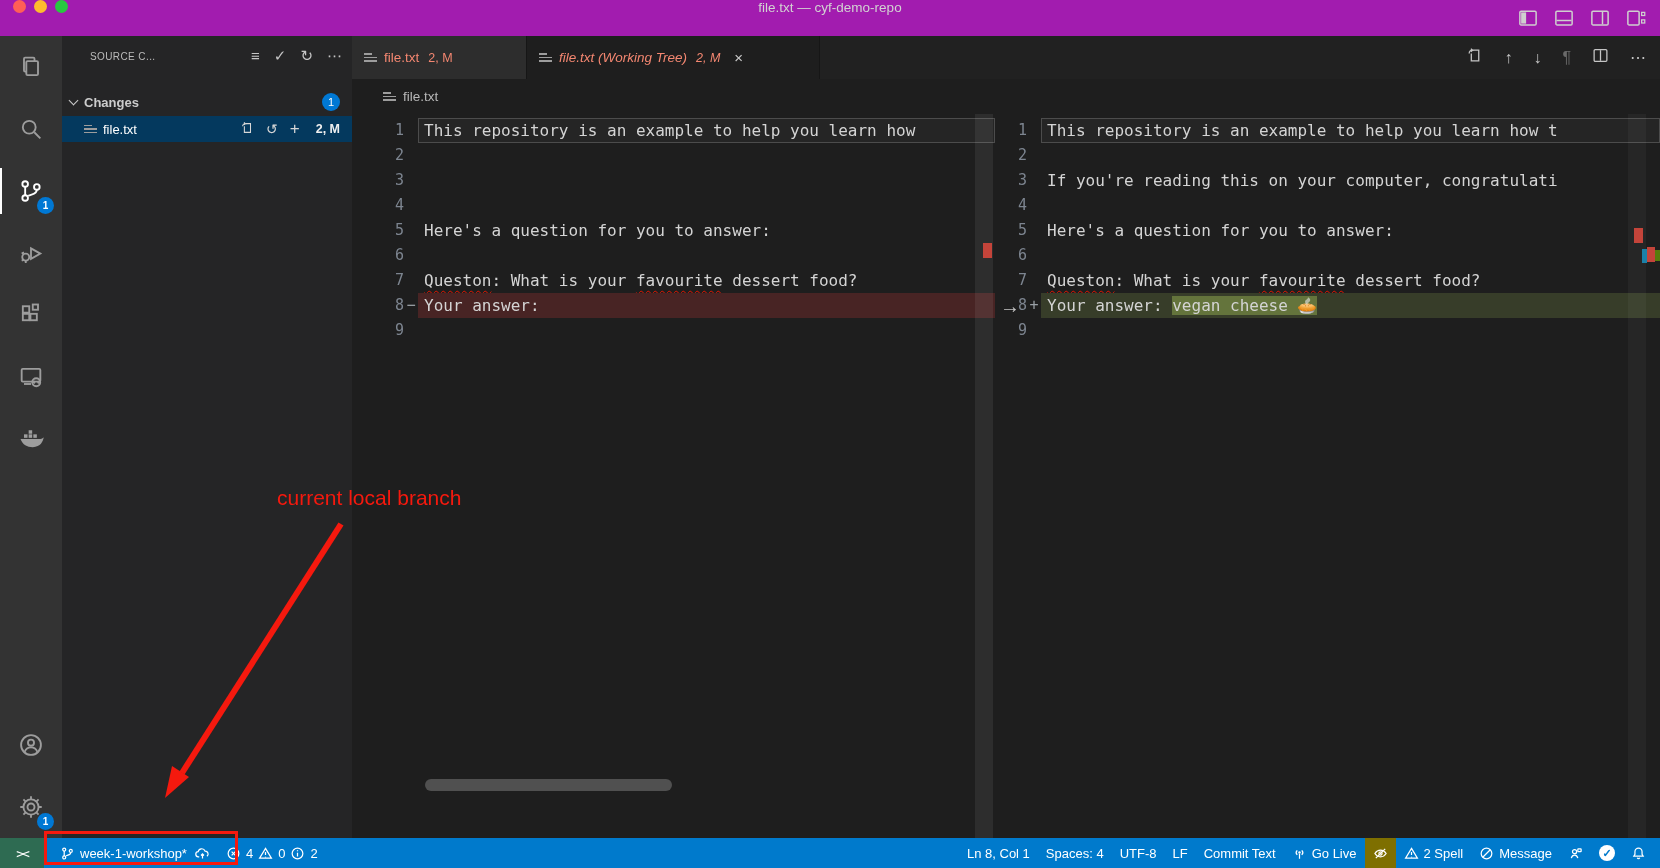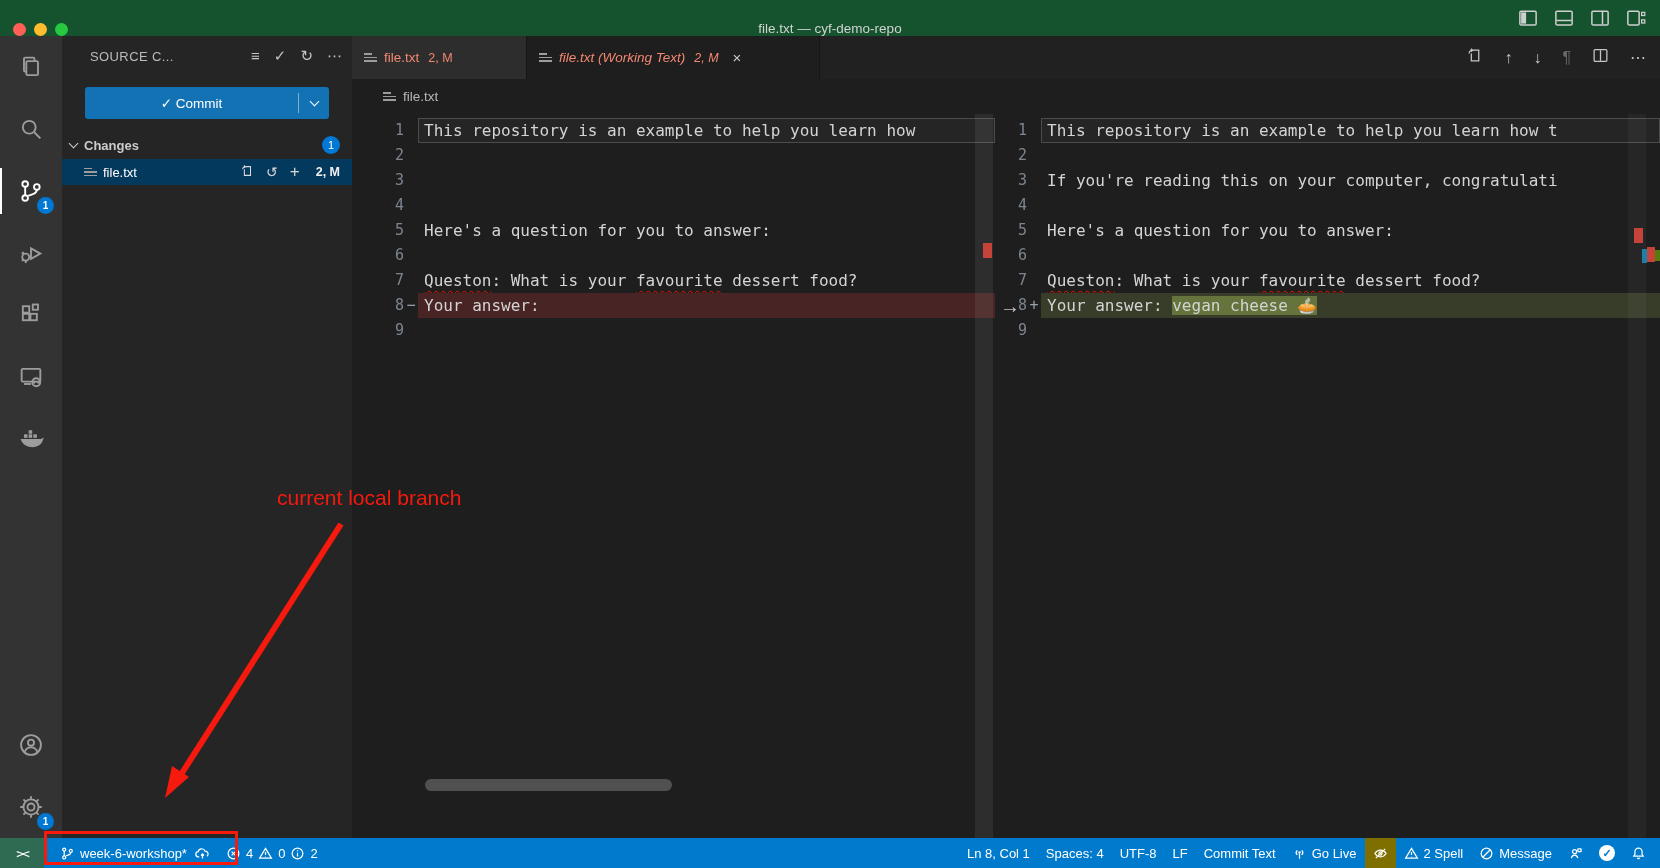--- a/index.html
+++ b/index.html
@@ -1,40 +1,40 @@
 <!DOCTYPE html>
 <html><head>
 <meta charset="utf-8">
 <style>
   * { margin:0; padding:0; box-sizing:border-box; }
   html,body { background:#111; }
   .app{position:relative;width:1660px;height:868px;background:#1e1e1e;overflow:hidden;
        font-family:"Liberation Sans",sans-serif;color:#ccc;}
   
-  .titlebar{position:absolute;left:0;top:0;width:1660px;height:36px;background:#14532d;
-            display:flex;align-items:flex-end;}
+  .titlebar{position:absolute;left:0;top:0;width:1660px;height:36px;background:#a21caf;
+            display:flex;align-items:flex-start;}
   .traffic{display:flex;gap:8px;margin-left:13px;}
   .light{width:13px;height:13px;border-radius:50%;}
   .title{position:absolute;left:0;right:0;text-align:center;font-size:13.5px;color:#d2d2d2;}
   .tb-icons{position:absolute;right:14px;top:8px;display:flex;gap:16px;}
   .tb-icons svg{width:20px;height:20px;}
   
   .activitybar{position:absolute;left:0;top:36px;width:62px;height:802px;background:#333333;
                display:flex;flex-direction:column;align-items:center;}
   .ab-item{position:relative;width:62px;height:62px;display:flex;align-items:center;justify-content:center;}
   .ab-item svg{width:28px;height:28px;stroke:#9d9d9d;fill:none;stroke-width:1.6;}
   .ab-item.active svg{stroke:#fff;}
   .ab-item.active:before{content:"";position:absolute;left:0;top:8px;bottom:8px;width:2px;background:#fff;}
   .badge{position:absolute;right:8px;bottom:8px;min-width:17px;height:17px;border-radius:9px;background:#0078d4;
          color:#fff;font-size:10px;line-height:17px;text-align:center;font-weight:bold;padding:0 3px;}
   .ab-spacer{flex:1;}
   
   .sidebar{position:absolute;left:62px;top:36px;width:290px;height:802px;background:#252526;}
   .sc-header{display:flex;align-items:center;height:40px;padding:0 10px 0 28px;}
-  .sc-title{font-size:13px;letter-spacing:.4px;color:#bbb;flex:1;}
+  .sc-title{font-size:10px;letter-spacing:.4px;color:#bbb;flex:1;}
   .sc-actions{display:flex;gap:14px;color:#c5c5c5;font-size:15px;}
   .sc-actions span{cursor:pointer;}
   .msg-input{display:block;width:244px;margin:8px auto 0;height:36px;background:#292929;
              border:1px solid #0d7fd2;border-radius:3px;color:#ccc;font-size:13.5px;padding:0 10px;
              font-family:"Liberation Sans",sans-serif;}
   .msg-input::placeholder{color:#959595;}
   .commit-btn{width:244px;margin:11px auto 0;height:32px;background:#1272b4;border-radius:3px;color:#fff;
               display:flex;align-items:center;font-size:13.5px;cursor:pointer;}
   .commit-main{flex:1;text-align:center;}
   .commit-sep{width:1px;height:20px;background:rgba(255,255,255,.45);}
@@ -222,28 +222,20 @@
   <div class="sidebar">
     <div class="sc-header">
       <span class="sc-title">SOURCE C...</span>
       <div class="sc-actions">
         <span>≡</span>
         <span>✓</span>
         <span>↻</span>
         <span>⋯</span>
       </div>
     </div>
-    <div class="commit-btn">
-      <span class="commit-main"><span>✓</span>
-        <span>Commit</span></span>
-      <span class="commit-sep"></span>
-      <span class="commit-drop">
-          <span class="chev"></span>
-        </span>
-    </div>
     <div class="changes-hdr">
       <span class="chev dark"></span>
       <span class="changes-lbl">Changes</span>
       <span class="pill">1</span>
     </div>
     <div class="file-row">
       <span class="doc-ic">
           <i></i>
           <i></i>
           <i></i>
@@ -272,21 +264,21 @@
           </span>
         <span class="name">file.txt</span>
         <span class="suffix">2, M</span>
       </div>
       <div class="tab t2">
         <span class="doc-ic">
             <i></i>
             <i></i>
             <i></i>
           </span>
-        <span class="name">file.txt (Working Text)</span>
+        <span class="name">file.txt (Working Tree)</span>
         <span class="suffix">2, M</span>
         <span class="close">×</span>
       </div>
       <div class="ed-actions">
         <span>
           <svg viewBox="0 0 16 16" style="stroke:#c5c5c5;fill:none;stroke-width:1.2;">
               <path d="M6 3h6v10H5V6"></path>
               <path d="M3 6c0-2 1.5-3 3-3l-1.4-1.4M6 3L4.6 4.4"></path>
             </svg></span>
         <span>↑</span>
@@ -352,21 +344,21 @@
     <div class="sb-item sb-remote">
       <span>&gt;&lt;</span>
     </div>
     <div class="sb-item" style="margin-left:8px;">
       <svg viewBox="0 0 16 16">
           <circle cx="4.5" cy="3.8" r="1.6"></circle>
           <circle cx="4.5" cy="12.2" r="1.6"></circle>
           <circle cx="11.5" cy="5.3" r="1.6"></circle>
           <path d="M4.5 5.4v5.2M11.5 6.9c0 2.7-3 2.5-5 3.6"></path>
         </svg>
-      <span>week-6-workshop*</span>
+      <span>week-1-workshop*</span>
       <svg viewBox="0 0 16 16" style="margin-left:3px;">
           <path d="M4.5 11.5h-.8a2.7 2.7 0 0 1-.3-5.4 3.8 3.8 0 0 1 7.3-.7 3.1 3.1 0 0 1 2 5.6"></path>
           <path d="M8 13.2V8.6M6.4 10.1L8 8.5l1.6 1.6"></path>
         </svg>
     </div>
     <div class="sb-item">
       <svg viewBox="0 0 16 16">
           <circle cx="8" cy="8" r="5.7"></circle>
           <path d="M6 6l4 4M10 6l-4 4"></path>
         </svg>

